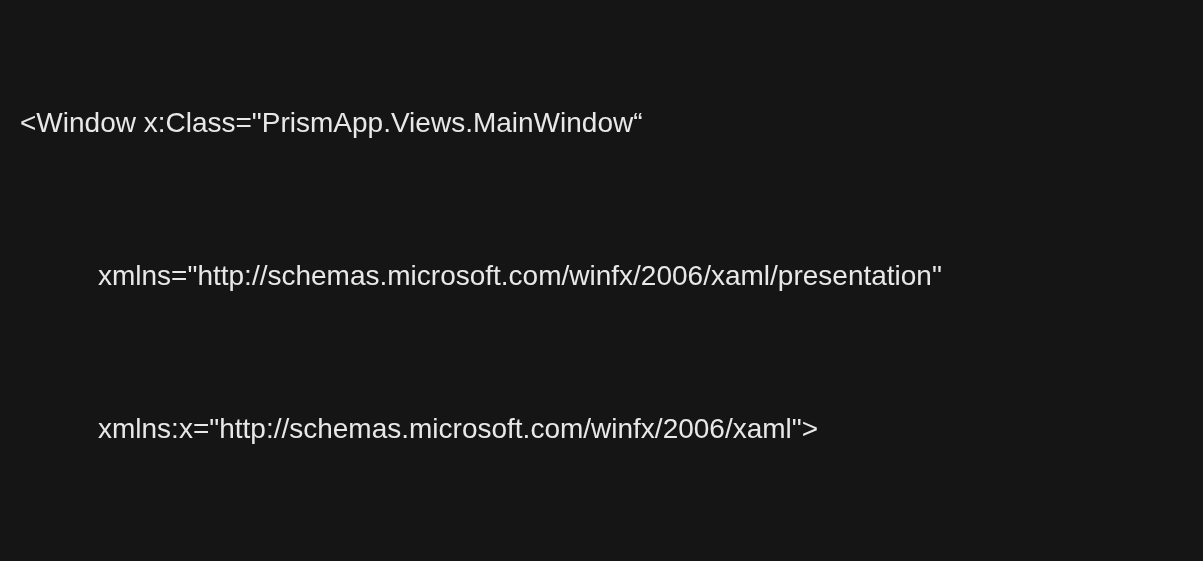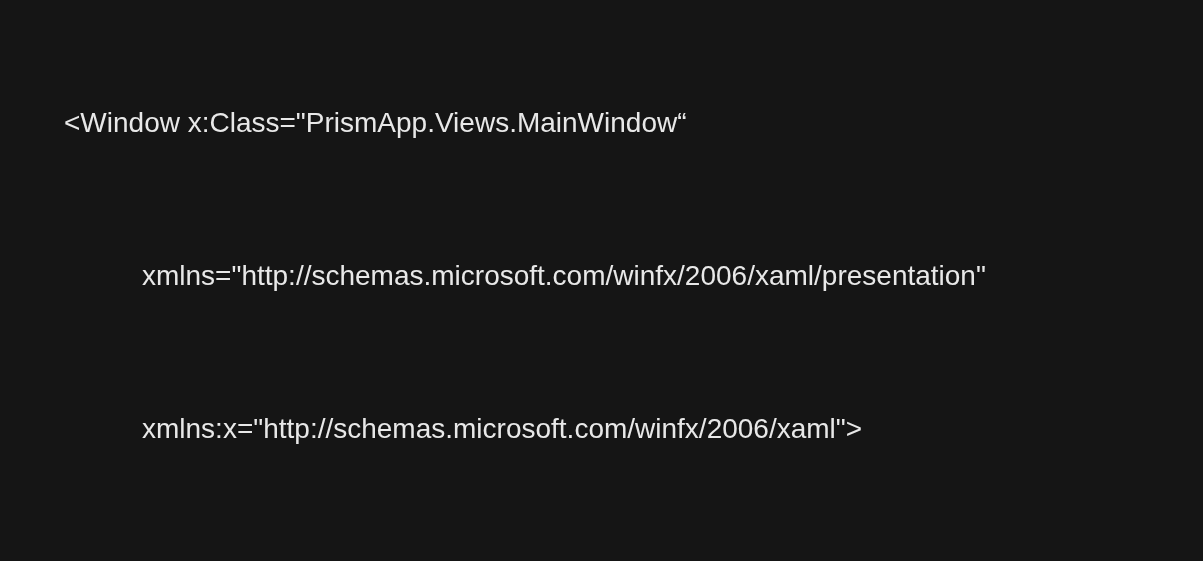--- a/index.html
+++ b/index.html
@@ -12,21 +12,20 @@
       width: 1203px;
       height: 561px;
       line-height: 1.3;
     }
     .code-block {
       white-space: pre;
     }
     .line {
       display: block;
       margin-bottom: 44px;
-      margin-left: 44px;
     }
     .line:last-child { margin-bottom: 0; }
     .i1 { padding-left: 78px; }
   </style>
 </head>
 <body>
 
 <div class="code-block">
   <span class="line">&lt;Window x:Class="PrismApp.Views.MainWindow“</span>
   <span class="line i1">xmlns="http://schemas.microsoft.com/winfx/2006/xaml/presentation"</span>

